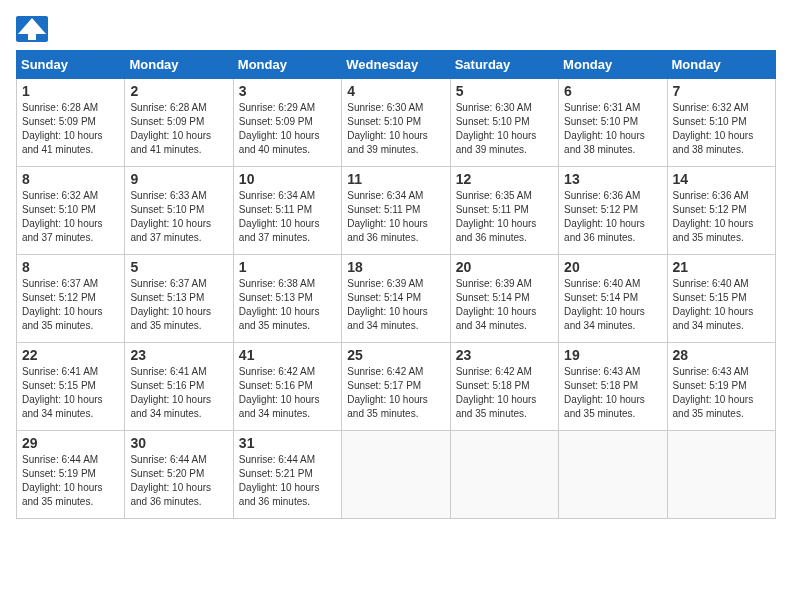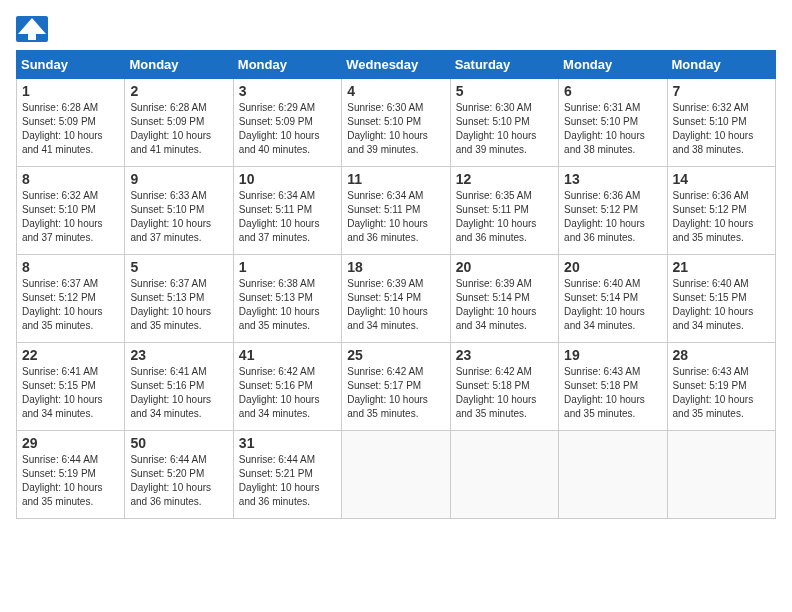--- a/index.html
+++ b/index.html
@@ -335,21 +335,21 @@
       <tr class="week-row">
         <td>
         <span class="day-number">29</span>
         <div class="day-info">
           Sunrise: 6:44 AM<br>
           Sunset: 5:19 PM<br>
           Daylight: 10 hours and 35 minutes.
         </div>
       </td>
         <td>
-        <span class="day-number">50</span>
+        <span class="day-number">30</span>
         <div class="day-info">
           Sunrise: 6:44 AM<br>
           Sunset: 5:20 PM<br>
           Daylight: 10 hours and 36 minutes.
         </div>
       </td>
         <td>
         <span class="day-number">31</span>
         <div class="day-info">
           Sunrise: 6:44 AM<br>

